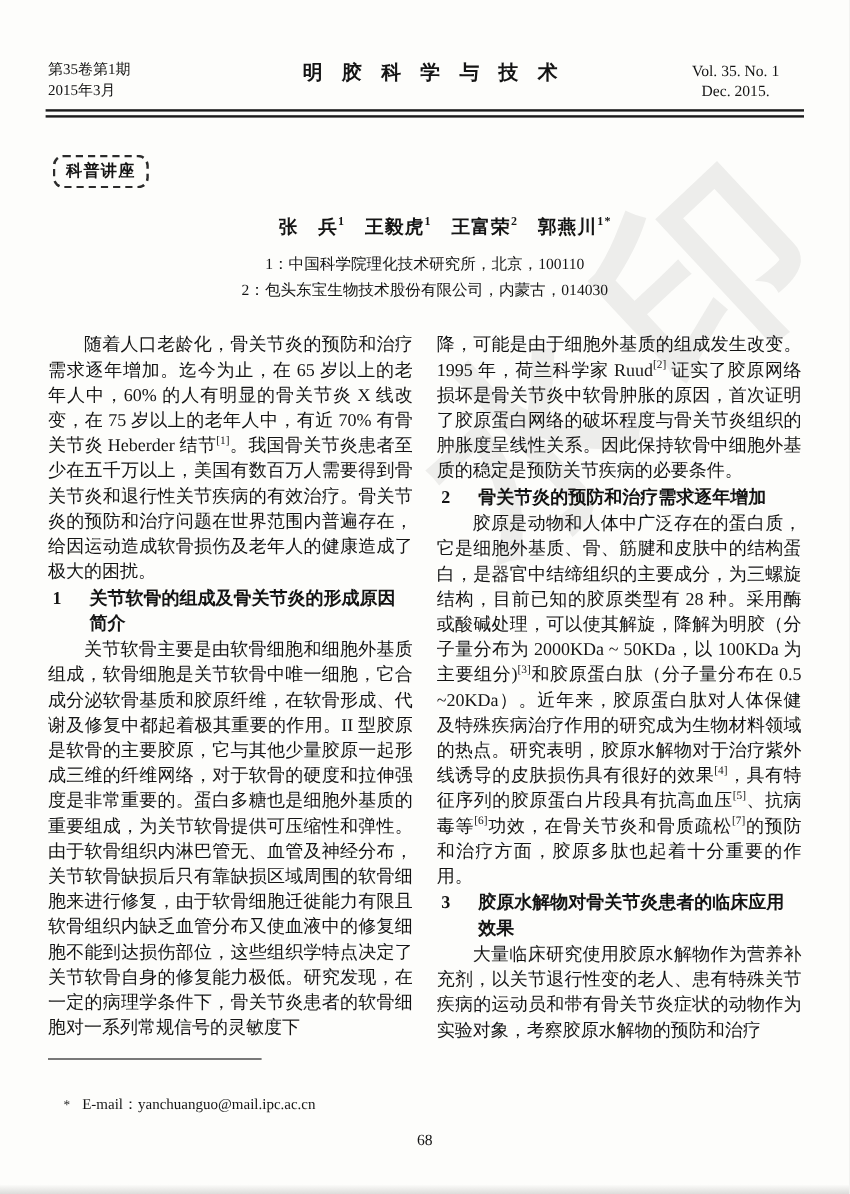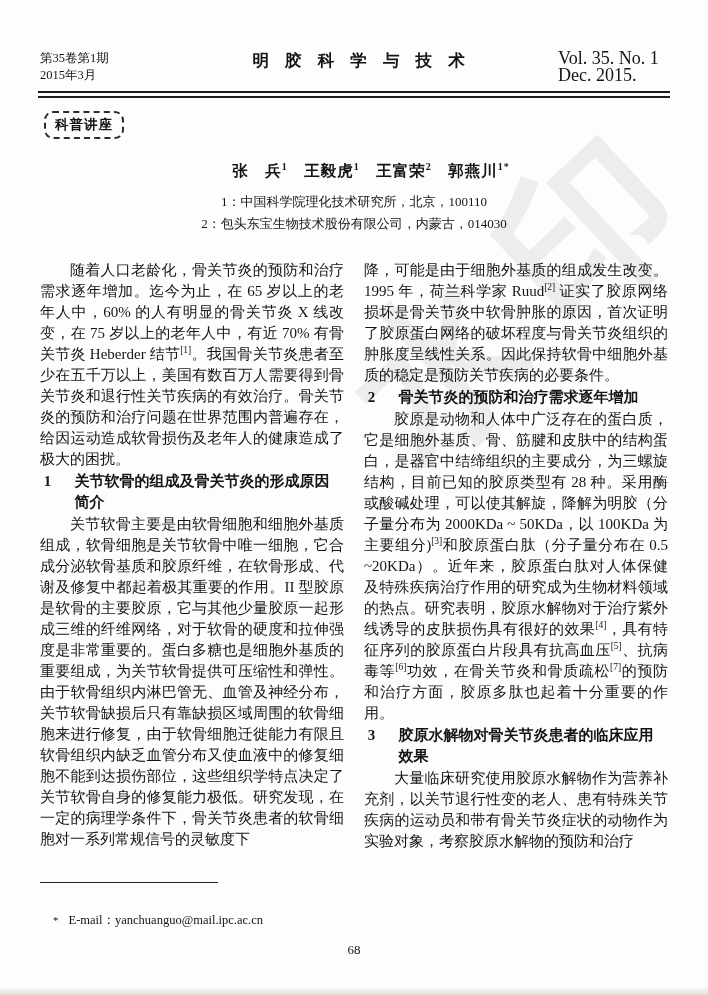--- a/index.html
+++ b/index.html
@@ -16,27 +16,27 @@
     font-size:170px;letter-spacing:34px;font-weight:bold;
     color:rgba(45,45,45,0.075);white-space:nowrap;pointer-events:none;
   }
   
   .hdr{display:flex;justify-content:space-between;align-items:flex-start;
        margin:50px 40px 0 40px;}
   .hdr-left{width:125px;font-size:12.5px;line-height:17px;text-align:left;}
   .hdr-center{flex:1;text-align:center;}
   .jt-cn{font-size:16.5px;font-weight:bold;letter-spacing:6px;}
   .jt-en{font-size:12.5px;margin-top:3px;}
-  .hdr-right{width:110px;font-size:18px;line-height:17px;text-align:left;}
+  .hdr-right{width:110px;font-size:13px;line-height:17px;text-align:center;}
   .double-rule{margin:7px 38px 0 38px;height:3px;
     border-top:2px solid #1c1c1c;border-bottom:2px solid #1c1c1c;}
   
   .badge-row{margin:13px 0 0 44px;}
   .badge{display:inline-block;border:2px dashed #2b2b2b;border-radius:9px;
-    padding:3px 9px;font-size:13.5px;font-weight:bold;letter-spacing:1px;}
+    padding:3px 9px;font-size:13.5px;font-weight:bold;letter-spacing:1px;margin-top:18px;}
   
   .title{margin:16px 30px 0 30px;text-align:center;font-size:26px;
     font-weight:bold;font-style:italic;letter-spacing:3px;}
   .authors{margin-top:22px;text-align:center;font-size:15.5px;
     font-weight:bold;letter-spacing:1px;padding-left:34px;}
   .authors sup{font-size:10px;}
   .affils{margin-top:9px;text-align:center;font-size:13px;line-height:22px;}
   
   .columns{display:flex;gap:20px;margin:25px 40px 0 40px;
     font-size:15px;line-height:21px;text-align:justify;}

